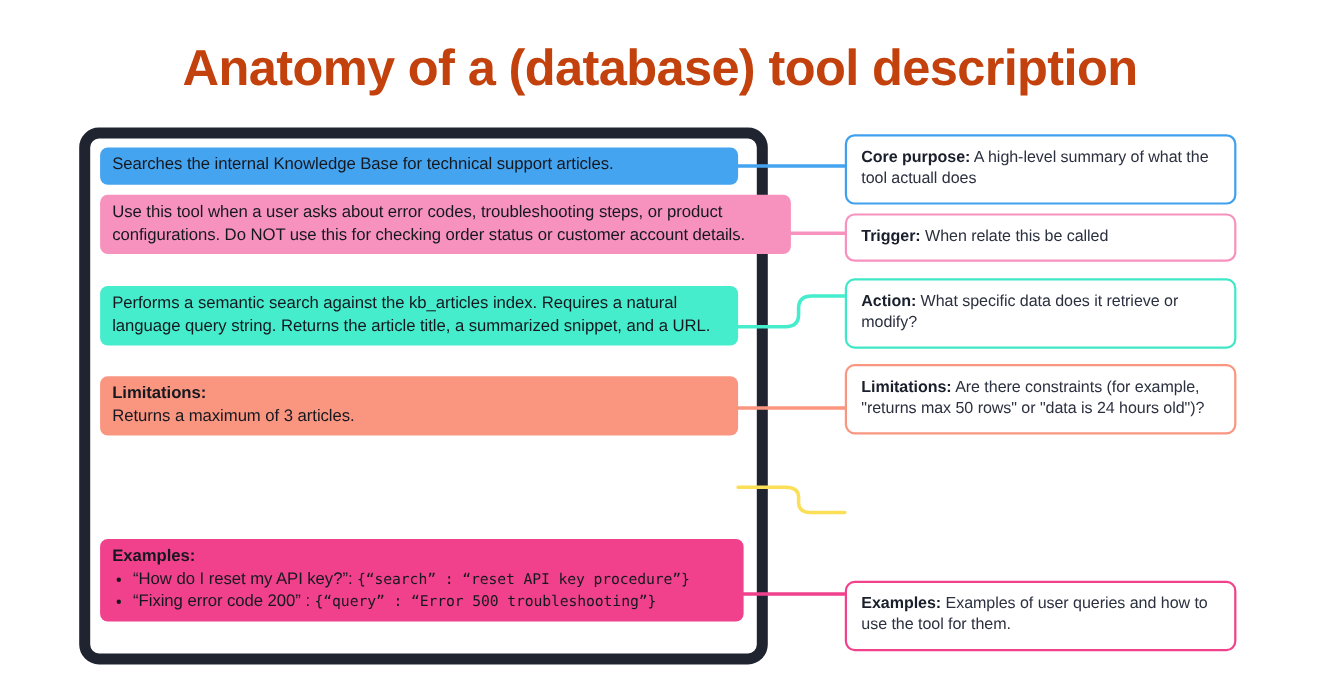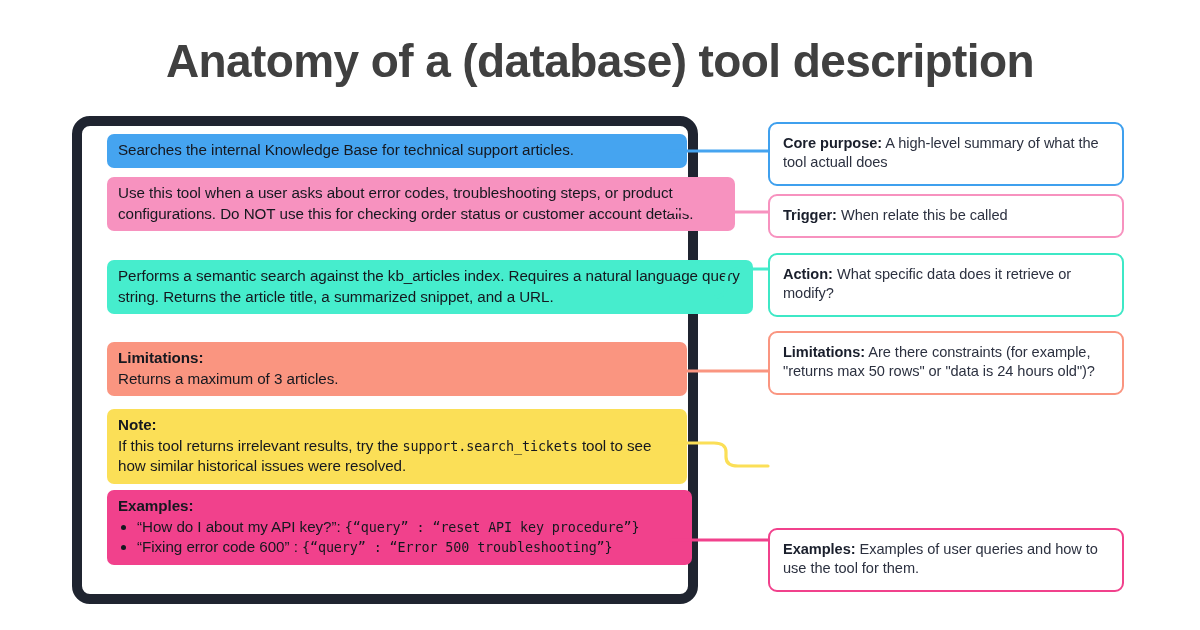--- a/index.html
+++ b/index.html
@@ -20,21 +20,21 @@
 
   
   .title {
     position: absolute;
     left: 0; top: 34px;
     width: 1200px;
     text-align: center;
     font-size: 46px;
     font-weight: 700;
     letter-spacing: -0.6px;
-    color: #404040;
+    color: #c2410c;
     font-family: "Liberation Sans", sans-serif;
   }
 
   
   .device-frame {
     position: absolute;
     left: 72px; top: 116px;
     width: 626px; height: 488px;
     background: #ffffff;
     border: 10px solid #1f2430;
@@ -45,36 +45,35 @@
   
   .seg {
     position: absolute;
     border-radius: 7px;
     padding: 6px 11px 7px 11px;
     font-size: 15.2px;
     line-height: 1.355;
     color: #15181f;
     z-index: 4;
     letter-spacing: -0.05px;
-    margin-left: 16px;
   }
   .seg b { font-weight: 700; }
   .seg code, .mono {
     font-family: "DejaVu Sans Mono", "Liberation Mono", monospace;
     font-size: 13.4px;
     letter-spacing: -0.1px;
   }
   .seg ul {
     margin: 0; padding: 0 0 0 19px; list-style: disc;
   }
   .seg li { margin: 0; padding: 0; }
 
   #seg-core      { left: 91px; top: 134px; width: 580px; background: #45A4F0; }
   #seg-trigger   { left: 91px; top: 177px; width: 628px; background: #F792BF; }
-  #seg-action    { left: 91px; top: 260px; width: 646px; background: #46EDCD; }
+  #seg-action    { left: 91px; top: 260px; width: 580px; background: #46EDCD; }
   #seg-limits    { left: 91px; top: 342px; width: 580px; background: #FA9580; }
   #seg-note      { left: 91px; top: 409px; width: 580px; background: #FBDF57; }
   #seg-examples  { left: 91px; top: 490px; width: 585px; background: #F1418C; }
 
   
   .note {
     position: absolute;
     left: 768px;
     width: 356px;
     border: 2.5px solid #888;
@@ -139,30 +138,26 @@
 
   <div class="seg" id="seg-action">
     <span>Performs a semantic search against the kb_articles index. Requires a natural language query string. Returns the article title, a summarized snippet, and a URL.</span>
   </div>
 
   <div class="seg" id="seg-limits">
     <b>Limitations:</b><br>
     <span>Returns a maximum of 3 articles.</span>
   </div>
 
-  <div class="seg" id="seg-note">
-    <b>Note:</b><br>
-    <span>If this tool returns irrelevant results, try the </span><code>support.search_tickets</code><span> tool to see how similar historical issues were resolved.</span>
-  </div>
 
   <div class="seg" id="seg-examples">
     <b>Examples:</b>
     <ul>
-      <li><span>“How do I about my API key?”:</span> <code>{“query” : “reset API key procedure”}</code></li>
-      <li><span>“Fixing error code 600” :</span> <code>{“query” : “Error 500 troubleshooting”}</code></li>
+      <li><span>“How do I reset my API key?”:</span> <code>{“search” : “reset API key procedure”}</code></li>
+      <li><span>“Fixing error code 200” :</span> <code>{“query” : “Error 500 troubleshooting”}</code></li>
     </ul>
   </div>
 
   <div class="note" id="note-core">
     <b>Core purpose:</b><span> A high-level summary of what the tool actuall does</span>
   </div>
 
   <div class="note" id="note-trigger">
     <b>Trigger:</b><span> When relate this be called</span>
   </div>

